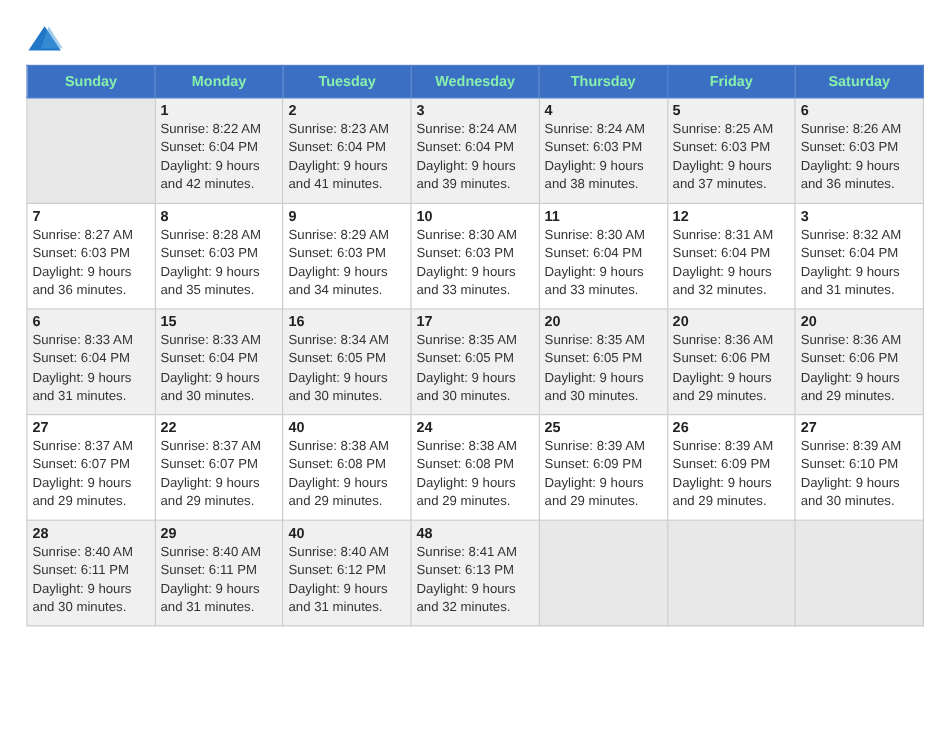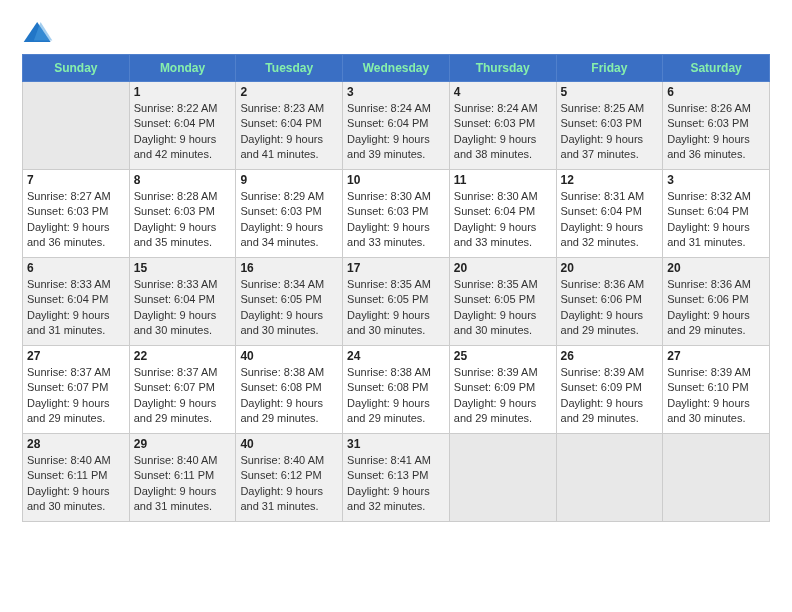--- a/index.html
+++ b/index.html
@@ -262,21 +262,21 @@
           </td>
           <td class="cal-cell">
             <span class="day-num">29</span>
             <div class="cell-text">Sunrise: 8:40 AM<br>Sunset: 6:11 PM<br>Daylight: 9 hours and 31 minutes.</div>
           </td>
           <td class="cal-cell">
             <span class="day-num">40</span>
             <div class="cell-text">Sunrise: 8:40 AM<br>Sunset: 6:12 PM<br>Daylight: 9 hours and 31 minutes.</div>
           </td>
           <td class="cal-cell">
-            <span class="day-num">31</span>
+            <span class="day-num">48</span>
             <div class="cell-text">Sunrise: 8:41 AM<br>Sunset: 6:13 PM<br>Daylight: 9 hours and 32 minutes.</div>
           </td>
           <td class="cal-cell empty"></td>
           <td class="cal-cell empty"></td>
           <td class="cal-cell empty"></td>
         </tr>
       </tbody>
   </table>
 </div>
 

